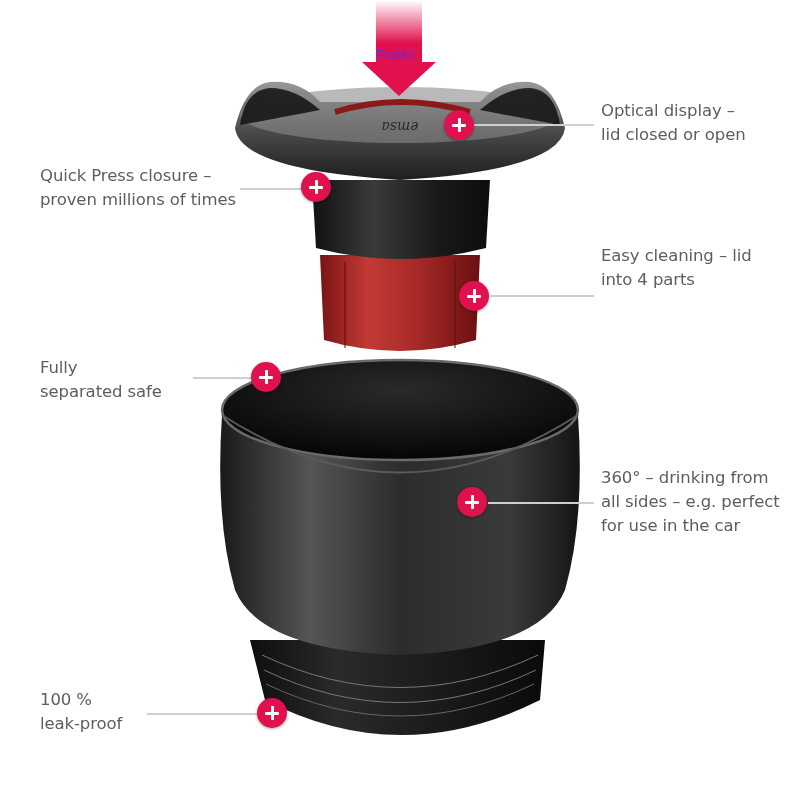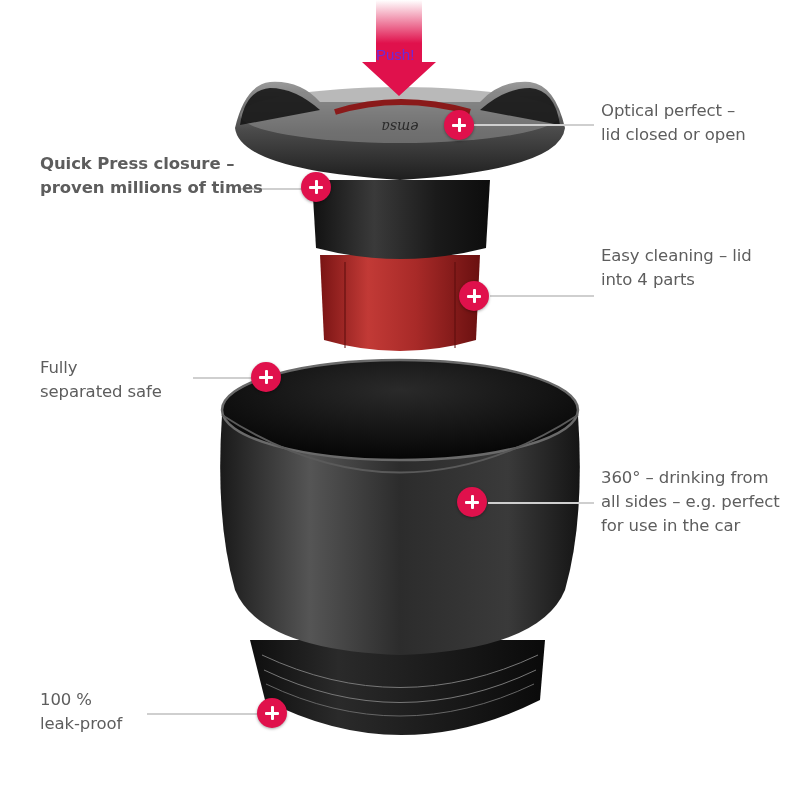--- a/index.html
+++ b/index.html
@@ -100,27 +100,27 @@
         <stop offset="0.45" stop-color="#e0114c" stop-opacity="1"></stop>
       </linearGradient>
     </defs>
     <path d="M14 0 L60 0 L60 62 L74 62 L37 96 L0 62 L14 62 Z" fill="url(#pushFade)"></path>
   </svg>
   <div class="push-text">Push!</div>
 
   <div class="leader" style="left:474px; top:124px; width:120px;"></div>
   <div class="hotspot" style="left:444px; top:110px;"></div>
   <div class="label" style="left:601px; top:99px;">
-    <span>Optical perfect –</span>
+    <span>Optical display –</span>
     <span>lid closed or open</span>
   </div>
 
   <div class="leader" style="left:240px; top:188px; width:62px;"></div>
   <div class="hotspot" style="left:301px; top:172px;"></div>
-  <div class="label" style="left:40px; top:152px;font-weight:bold;">
+  <div class="label" style="left:40px; top:164px;">
     <span>Quick Press closure –</span>
     <span>proven millions of times</span>
   </div>
 
   <div class="leader" style="left:490px; top:295px; width:104px;"></div>
   <div class="hotspot" style="left:459px; top:281px;"></div>
   <div class="label" style="left:601px; top:244px;">
     <span>Easy cleaning – lid</span>
     <span>into 4 parts</span>
   </div>

